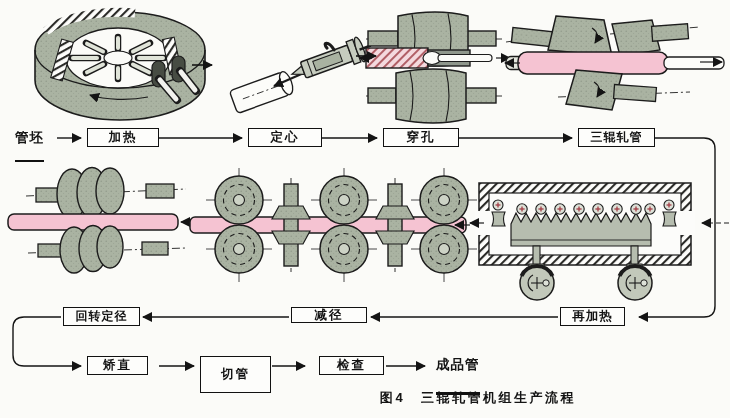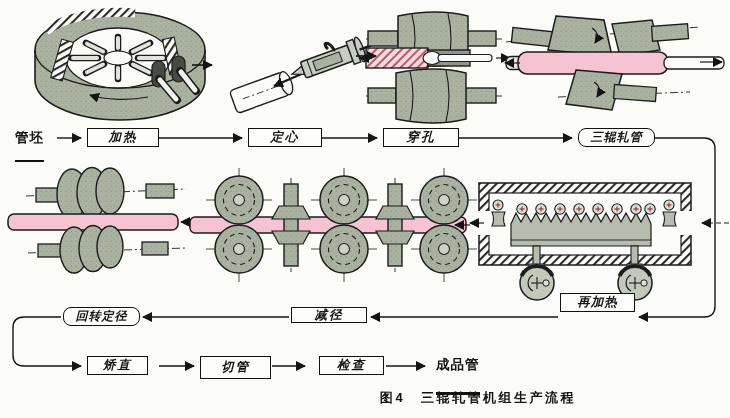--- a/index.html
+++ b/index.html
@@ -9,23 +9,22 @@
     font-family:"DejaVu Sans","Liberation Sans",sans-serif;
     color:#141414;
   }
   #art{position:absolute;left:0;top:0;}
   .fbox{
     position:absolute;box-sizing:border-box;
     border:1.7px solid #111;background:#fdfdfb;
     display:flex;align-items:center;justify-content:center;
     font-weight:bold;font-size:12.5px;letter-spacing:2px;
     white-space:nowrap;
-    font-style:italic;
   }
-  .fbox.w4{letter-spacing:1px;font-size:12px;border-radius:8px;}
+  .fbox.w4{letter-spacing:1px;font-size:12px;}
   .flabel{
     position:absolute;font-weight:bold;font-size:13.5px;letter-spacing:1px;
     white-space:nowrap;
   }
   .flabel.start{border-bottom:2px solid #111;padding-bottom:13px;}
   .flabel.end{border-bottom:3.5px solid #111;padding-bottom:18px;}
   .caption{
     position:absolute;left:0;top:389px;width:576px;text-align:right;
     text-indent:26px;font-weight:bold;font-size:13px;letter-spacing:2.5px;font-family:Liberation Mono, monospace;
   }
@@ -319,21 +318,21 @@
 
 <div class="flabel start" style="left:15px;top:129px">管坯</div>
 
 <div class="fbox" style="left:87px;top:128px;width:72px;height:19px">加热</div>
 <div class="fbox" style="left:248px;top:128px;width:74px;height:19px">定心</div>
 <div class="fbox" style="left:383px;top:128px;width:76px;height:19px">穿孔</div>
 <div class="fbox w4" style="left:578px;top:128px;width:77px;height:19px">三辊轧管</div>
 
 <div class="fbox w4" style="left:63px;top:307px;width:77px;height:19px">回转定径</div>
 <div class="fbox" style="left:291px;top:307px;width:76px;height:16px">减径</div>
-<div class="fbox" style="left:560px;top:293px;width:75px;height:19px;letter-spacing:1px">再加热</div>
+<div class="fbox" style="left:560px;top:307px;width:65px;height:19px;letter-spacing:1px">再加热</div>
 
 <div class="fbox" style="left:87px;top:356px;width:61px;height:19px">矫直</div>
-<div class="fbox" style="left:200px;top:356px;width:71px;height:23px">切管</div>
+<div class="fbox" style="left:200px;top:356px;width:71px;height:37px">切管</div>
 <div class="fbox" style="left:319px;top:356px;width:65px;height:19px">检查</div>
 
 <div class="flabel end" style="left:436px;top:356px">成品管</div>
 
 <div class="caption">图4　三辊轧管机组生产流程</div>
 
 </body></html>

